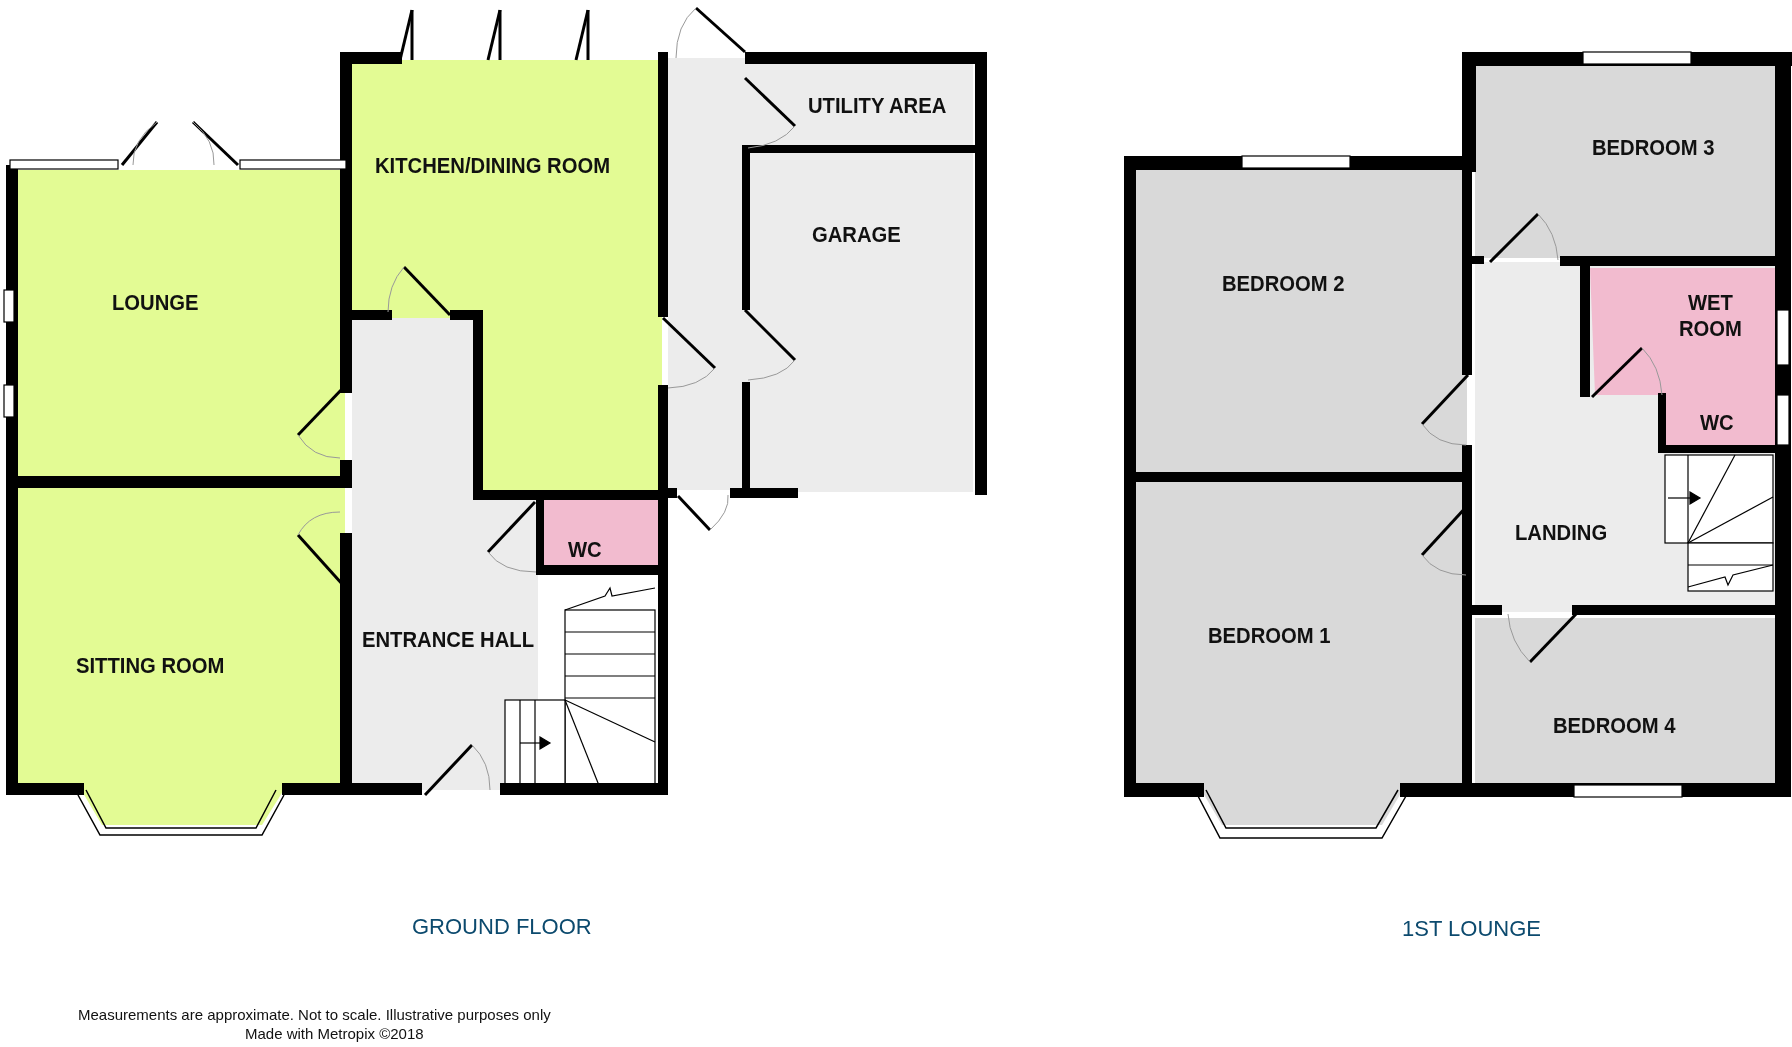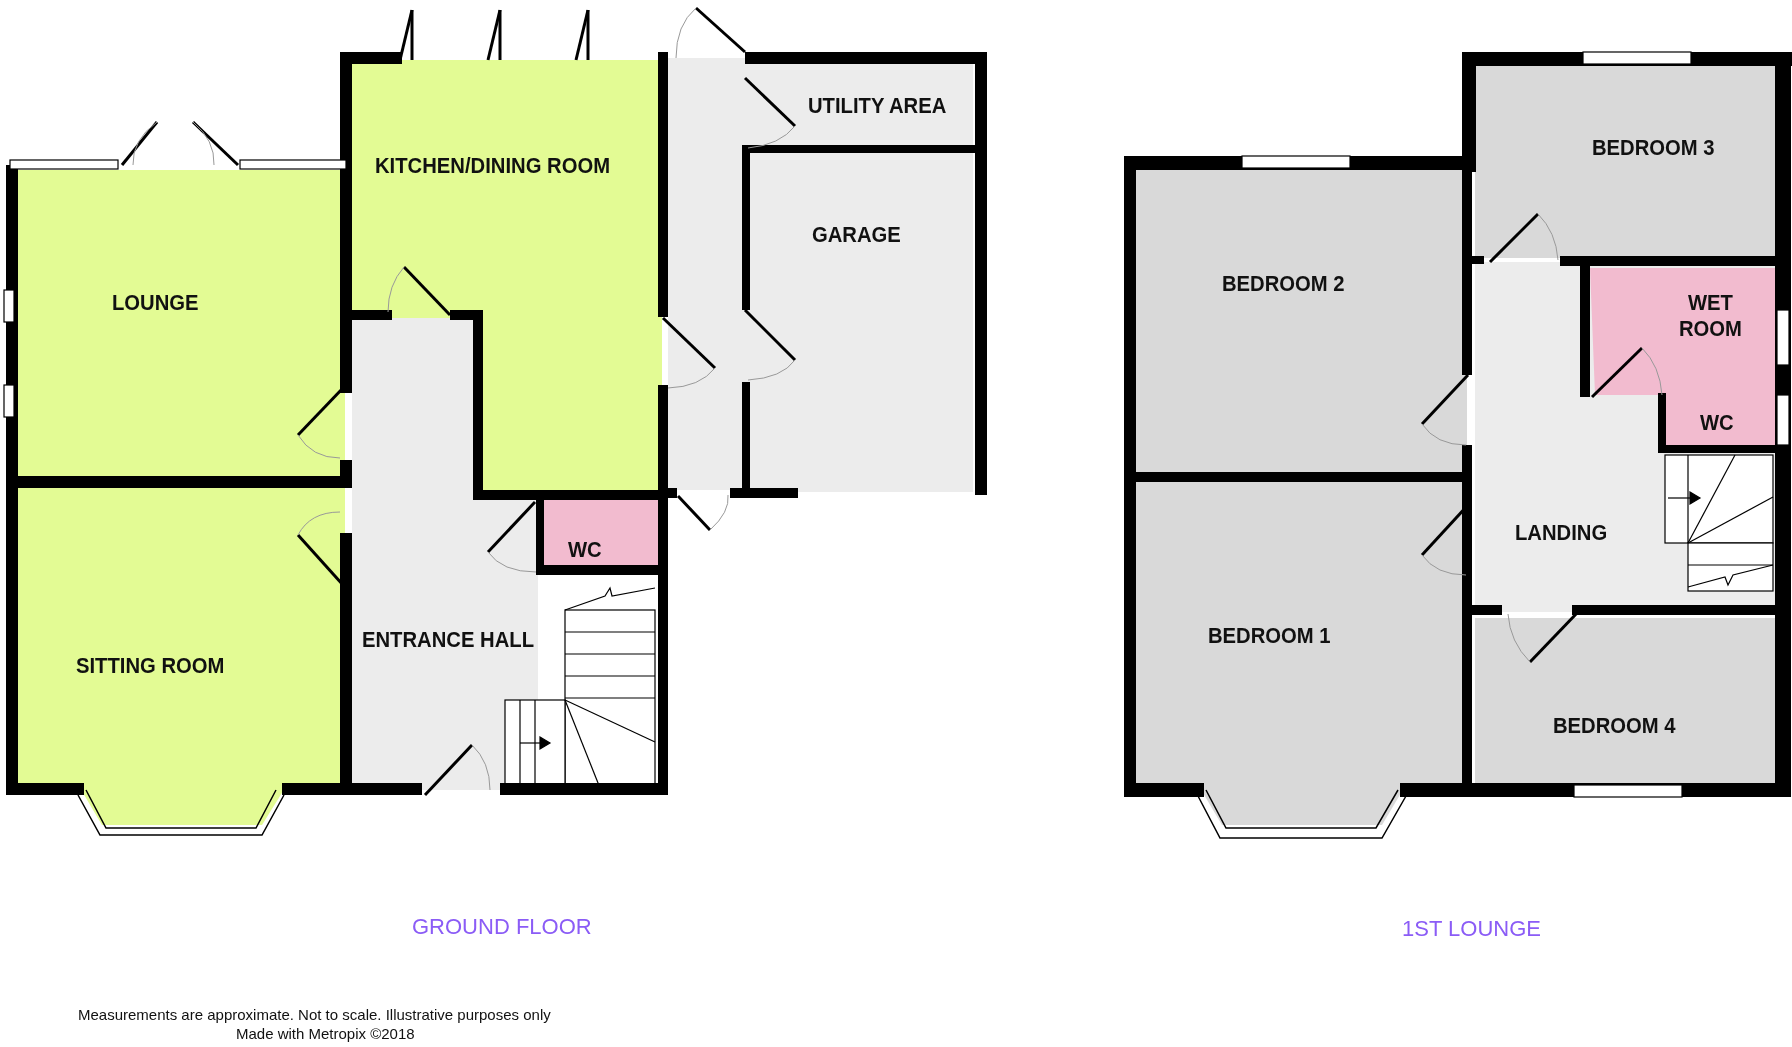--- a/index.html
+++ b/index.html
@@ -1,19 +1,19 @@
 <!DOCTYPE html>
 <html><head>
 <meta charset="utf-8">
 <style>
   html,body{margin:0;padding:0;background:#ffffff;}
   body{width:1792px;height:1047px;position:relative;overflow:hidden;font-family:"Liberation Sans",sans-serif;}
   svg{position:absolute;left:0;top:0;}
   .lbl{position:absolute;font-family:"Liberation Sans",sans-serif;font-weight:bold;font-size:22px;color:#111;white-space:nowrap;transform:scaleX(0.92);transform-origin:left top;}
-  .cap{position:absolute;font-family:"Liberation Sans",sans-serif;font-size:22px;color:#8b5cf6;white-space:nowrap;text-align:right;}
+  .cap{position:absolute;font-family:"Liberation Sans",sans-serif;font-size:22px;color:#0c4a6e;white-space:nowrap;text-align:right;}
   .foot{position:absolute;font-family:"Liberation Sans",sans-serif;font-size:15px;color:#111;white-space:nowrap;text-align:left;}
 </style>
 </head>
 <body>
 
 <svg width="1792" height="1047" viewBox="0 0 1792 1047" xmlns="http://www.w3.org/2000/svg">
 
   <g>
 
     <rect x="12" y="170" width="333" height="312" fill="#e3fb94"></rect>
@@ -203,13 +203,13 @@
 <div class="lbl" style="left:1679px;top:316px;">ROOM</div>
 <div class="lbl" style="left:1700px;top:410px;">WC</div>
 <div class="lbl" style="left:1515px;top:520px;">LANDING</div>
 <div class="lbl" style="left:1208px;top:623px;">BEDROOM 1</div>
 <div class="lbl" style="left:1553px;top:713px;">BEDROOM 4</div>
 
 <div class="cap" style="left:412px;top:914px;">GROUND FLOOR</div>
 <div class="cap" style="left:1402px;top:916px;">1ST LOUNGE</div>
 
 <div class="foot" style="left:78px;top:1006px;">Measurements are approximate.  Not to scale.  Illustrative purposes only</div>
-<div class="foot" style="left:236px;top:1025px;">Made with Metropix ©2018</div>
+<div class="foot" style="left:245px;top:1025px;">Made with Metropix ©2018</div>
 
 </body></html>

